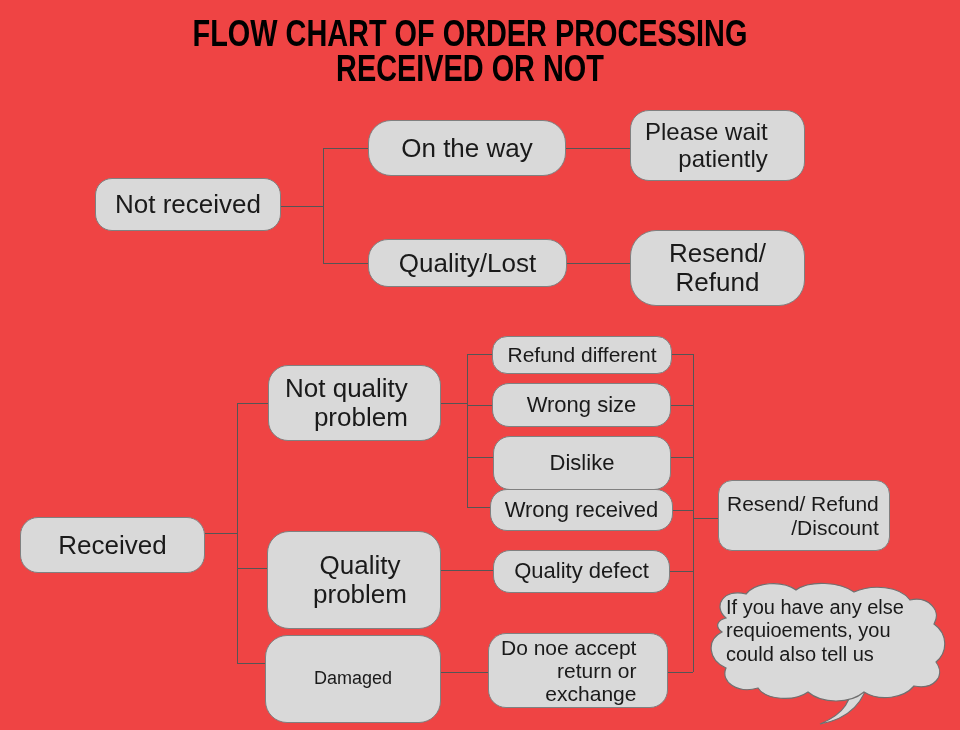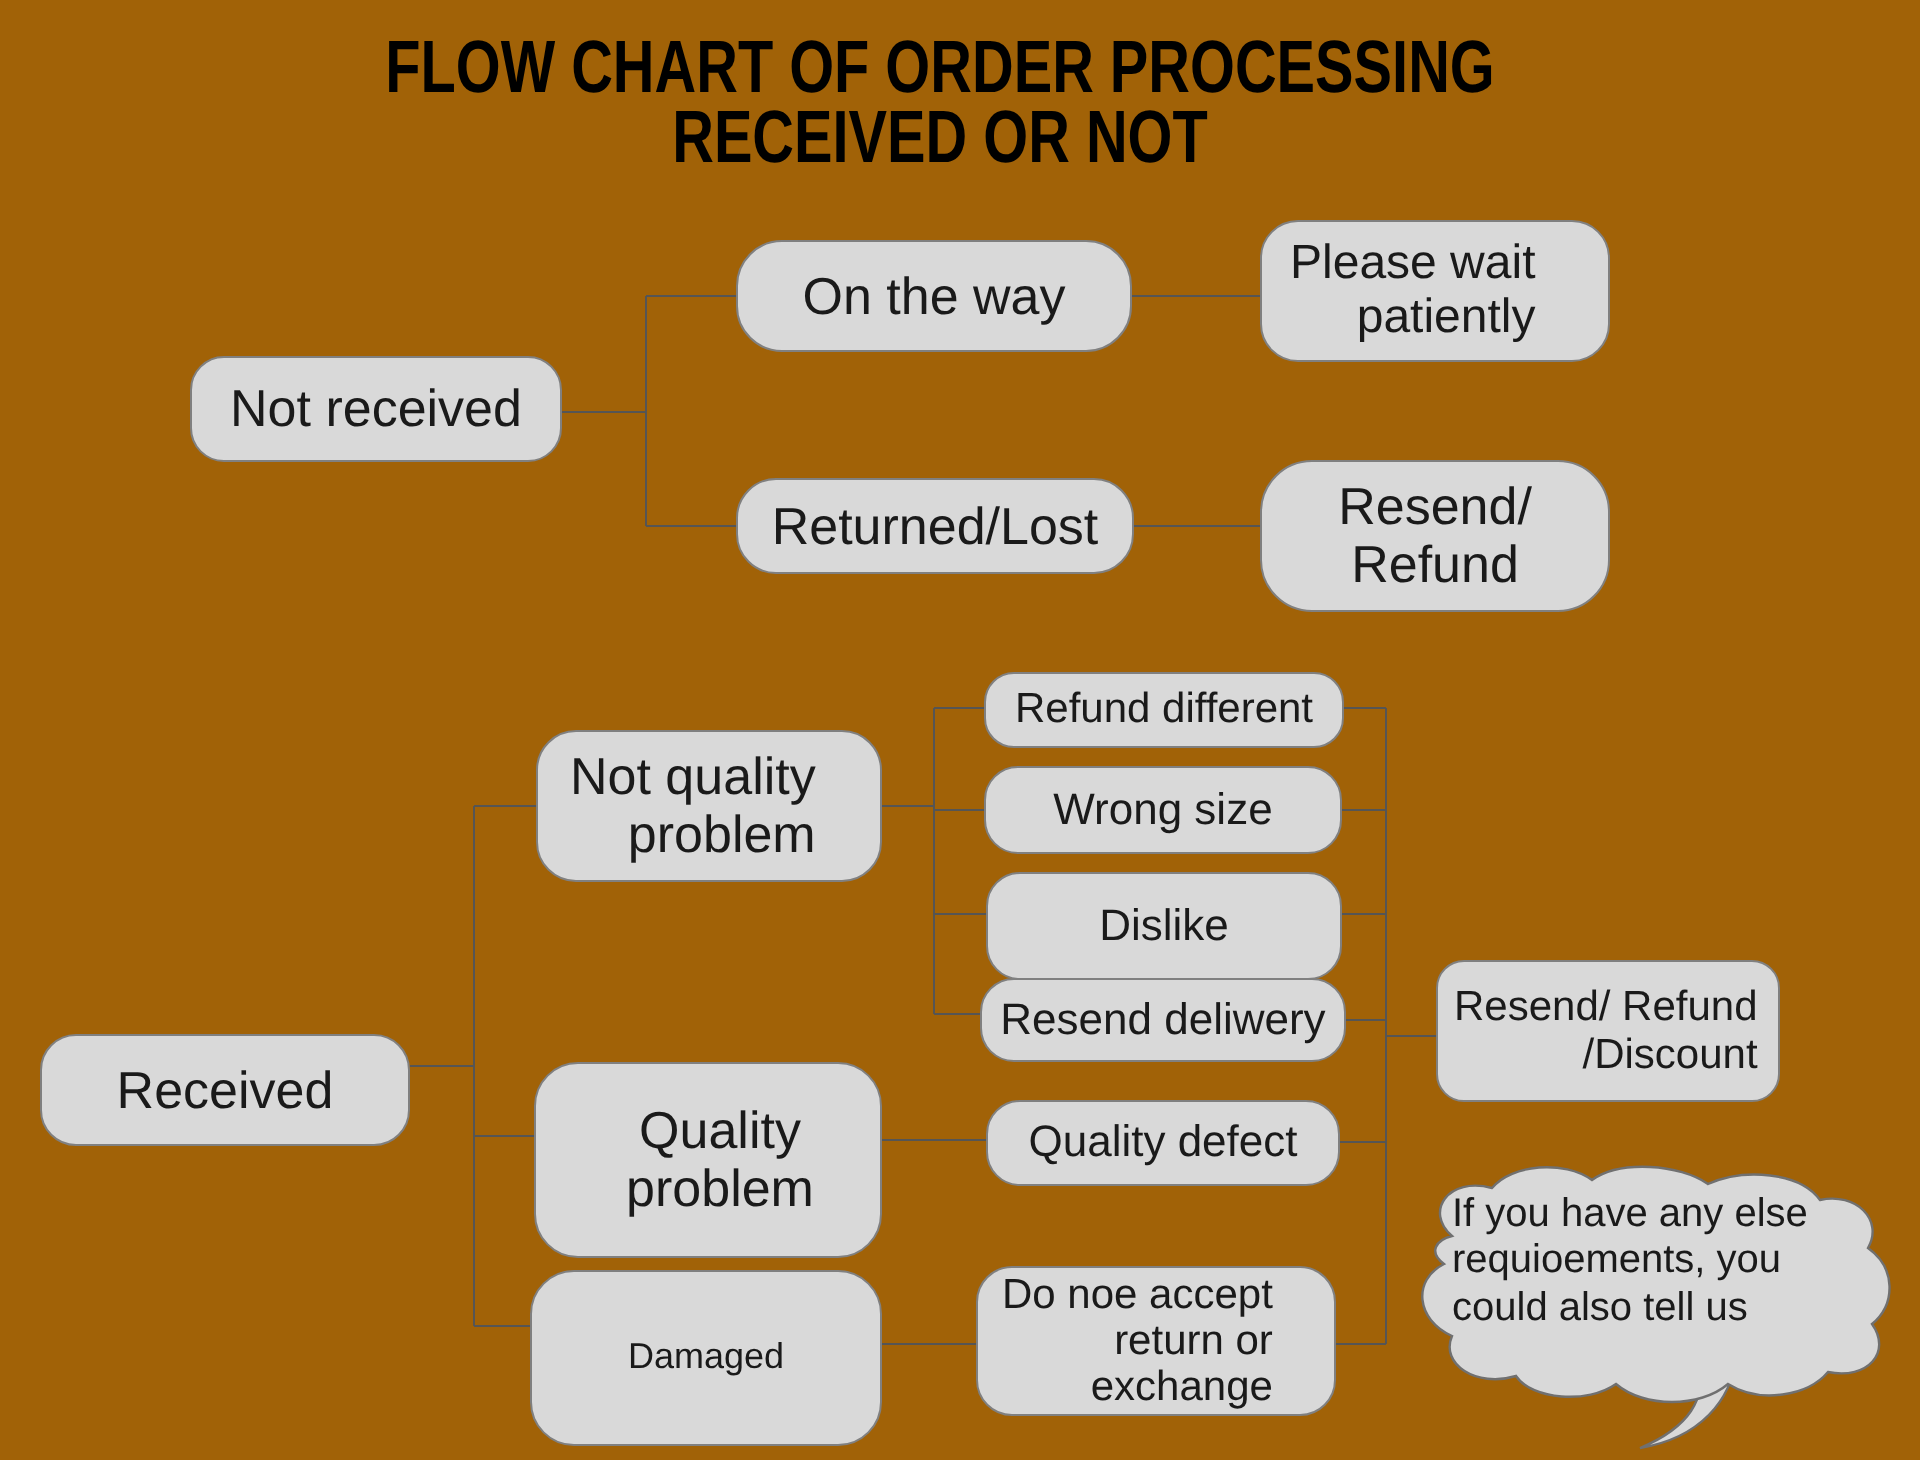--- a/index.html
+++ b/index.html
@@ -1,17 +1,17 @@
 <!DOCTYPE html>
 <html><head>
 <meta charset="utf-8">
 <style>
   html,body{margin:0;padding:0;background:#ffffff;}
   #stage{
-    position:relative;width:960px;height:730px;background:#a16207;overflow:hidden;
+    position:relative;width:960px;height:730px;background:#ef4444;overflow:hidden;
     font-family:"Liberation Sans","DejaVu Sans",sans-serif;color:#1a1a1a;
   }
   
   .title-wrap{
     position:absolute;left:0;top:16px;width:940px;text-align:center;
     transform:scaleX(0.78);transform-origin:470px 0;
     font-weight:800;font-size:37px;line-height:35px;color:#000000;
     letter-spacing:0px;white-space:nowrap;
   }
   
@@ -89,36 +89,36 @@
     <line x1="693" y1="518" x2="718" y2="518"></line>
   </svg>
 
   <div class="title-wrap">
     <div>FLOW CHART OF ORDER PROCESSING</div>
     <div>RECEIVED OR NOT</div>
   </div>
 
   <div class="node n-not-received">Not received</div>
   <div class="node n-on-the-way">On the way</div>
-  <div class="node n-returned-lost">Returned/Lost</div>
+  <div class="node n-returned-lost">Quality/Lost</div>
   <div class="node left n-please-wait">Please wait
 patiently</div>
   <div class="node n-resend-refund">Resend/
 Refund</div>
 
   <div class="node n-received">Received</div>
   <div class="node left n-not-quality-problem">Not quality
 problem</div>
   <div class="node n-quality-problem">Quality
 problem</div>
   <div class="node n-damaged">Damaged</div>
   <div class="node n-color-different">Refund different</div>
   <div class="node n-wrong-size">Wrong size</div>
   <div class="node n-dislike">Dislike</div>
-  <div class="node n-wrong-deliwery">Resend deliwery</div>
+  <div class="node n-wrong-deliwery">Wrong received</div>
   <div class="node n-quality-defect">Quality defect</div>
   <div class="node left n-do-noe-accept">Do noe accept
 return or
 exchange</div>
   <div class="node left n-resend-discount">Resend/ Refund
 /Discount</div>
 
   <div class="bubble">
     <svg width="248" height="150" viewBox="0 0 248 150">
 

